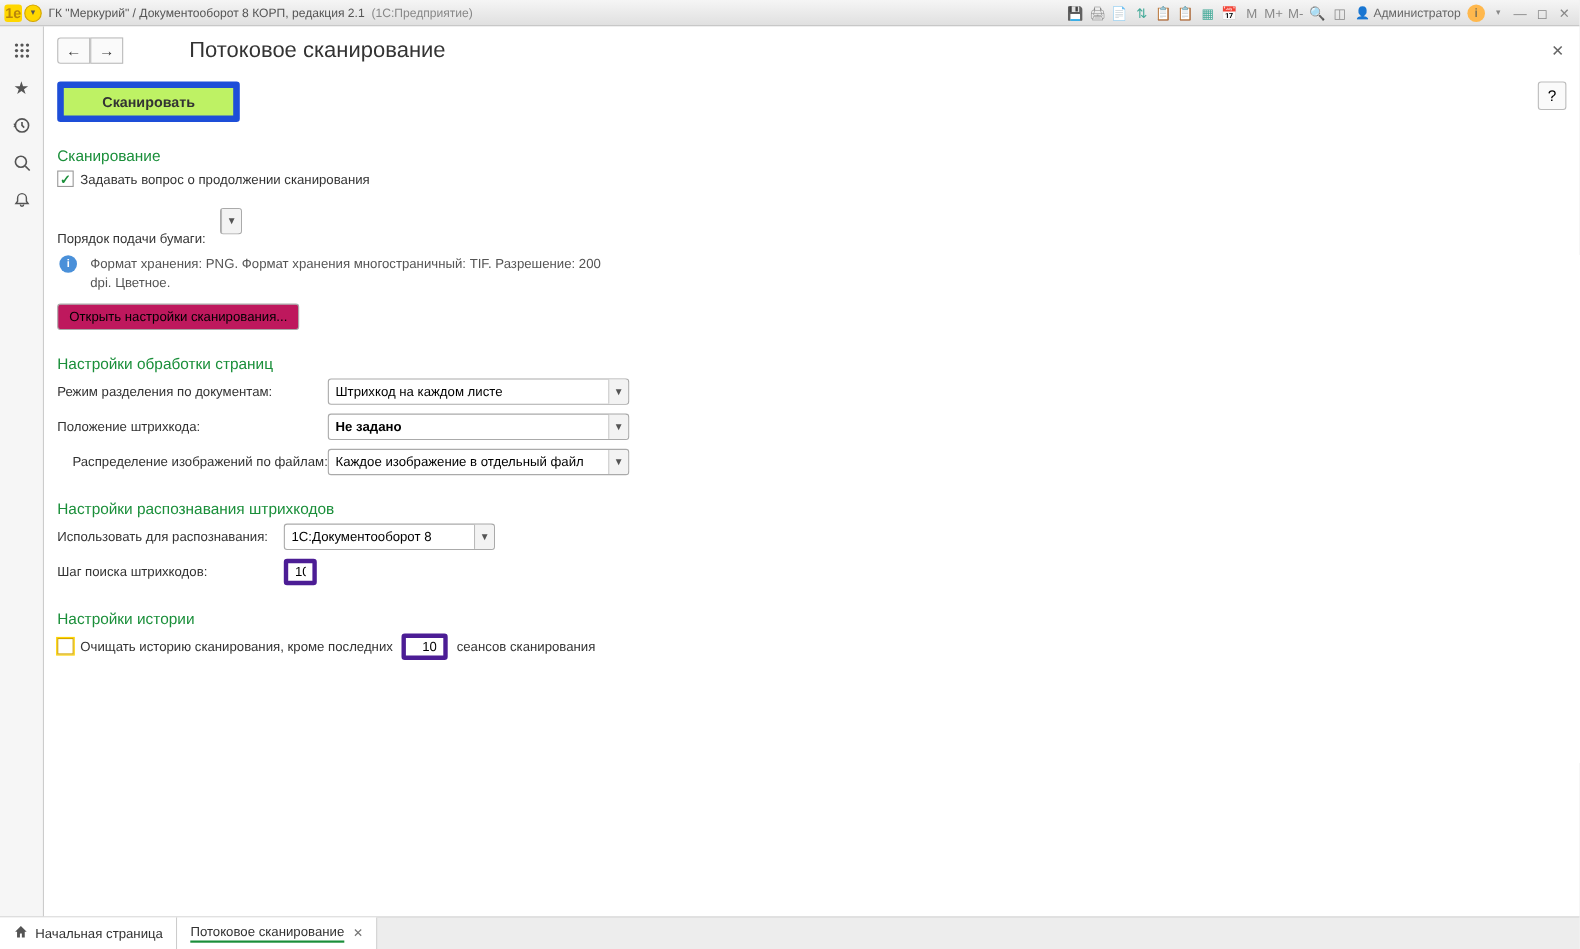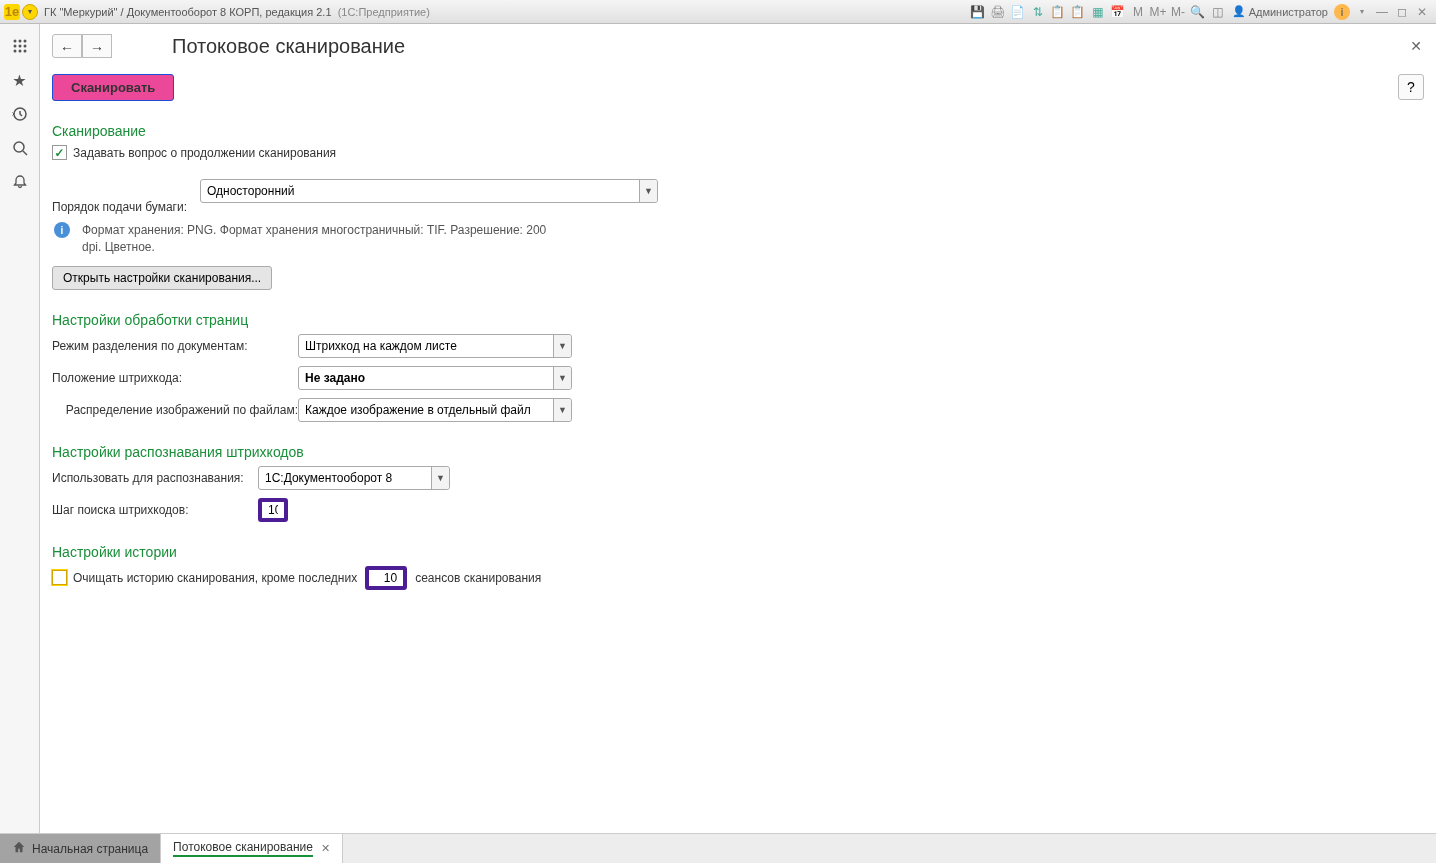--- a/index.html
+++ b/index.html
@@ -132,24 +132,24 @@
   top: 14px;
   font-size: 14px;
   color: #666;
   cursor: pointer;
 }
 .form-area {
   padding: 12px;
 }
 .top-row { display: flex; align-items: flex-start; }
 .scan-btn {
-  background: #ec4899;
-  border: 1px solid #1d4ed8;
-  border-radius: 3px;
-  padding: 5px 18px;
+  background: #bef264;
+  border: 6px solid #1d4ed8;
+  border-radius: 3px;
+  padding: 5px 35px;
   font-size: 13px;
   font-weight: bold;
   color: #333;
   cursor: pointer;
 }
 .help-btn {
   margin-left: auto;
   width: 26px; height: 26px;
   border: 1px solid #bbb;
   border-radius: 3px;
@@ -240,21 +240,21 @@
   flex-shrink: 0;
 }
 .info-text {
   color: #555;
   line-height: 1.4;
   max-width: 480px;
 }
 .std-btn {
   border: 1px solid #aaa;
   border-radius: 3px;
-  background: #e5e5e5;
+  background: #be185d;
   padding: 4px 10px;
   font-size: 12px;
   cursor: pointer;
 }
 .num-input {
   border: 4px solid #4c1d95;
   border-radius: 3px;
   height: 24px;
   text-align: right;
   padding: 0 6px;
@@ -268,21 +268,21 @@
   align-items: stretch;
 }
 .tab {
   display: flex;
   align-items: center;
   padding: 0 12px;
   border-right: 1px solid #ccc;
   font-size: 12px;
   color: #333;
   cursor: pointer;
-  background: #a3a3a3;
+  background: #ffffff;
 }
 .tab .tab-icon { margin-right: 6px; font-size: 13px; }
 .tab.active { background: #fff; }
 .tab.active .underline { border-bottom: 2px solid #1a8f3a; padding-bottom: 1px; }
 .tab .close { margin-left: 8px; color: #777; font-size: 11px; }
 .m-text { font-size: 11px; color: #999; }
 </style>
 </head>
 <body>
 
@@ -373,21 +373,20 @@
 
       
       <div class="section-title first">Сканирование</div>
       <div class="checkbox-row">
         <span class="chk">✓</span>
         <span>Задавать вопрос о продолжении сканирования</span>
       </div>
       <div class="field-row">
         <span class="field-label" style="width:148px;margin-top:32px;">Порядок подачи бумаги:</span>
         <div class="combo">
-          <input class="combo-input" style="width: 438px;" value="Односторонний">
           <span class="combo-btn">▼</span>
         </div>
       </div>
       <div class="info-row">
         <span class="info-icon">i</span>
         <span class="info-text">Формат хранения: PNG. Формат хранения многостраничный: TIF. Разрешение: 200 dpi. Цветное.</span>
       </div>
       <button class="std-btn">Открыть настройки сканирования...</button>
 
       

